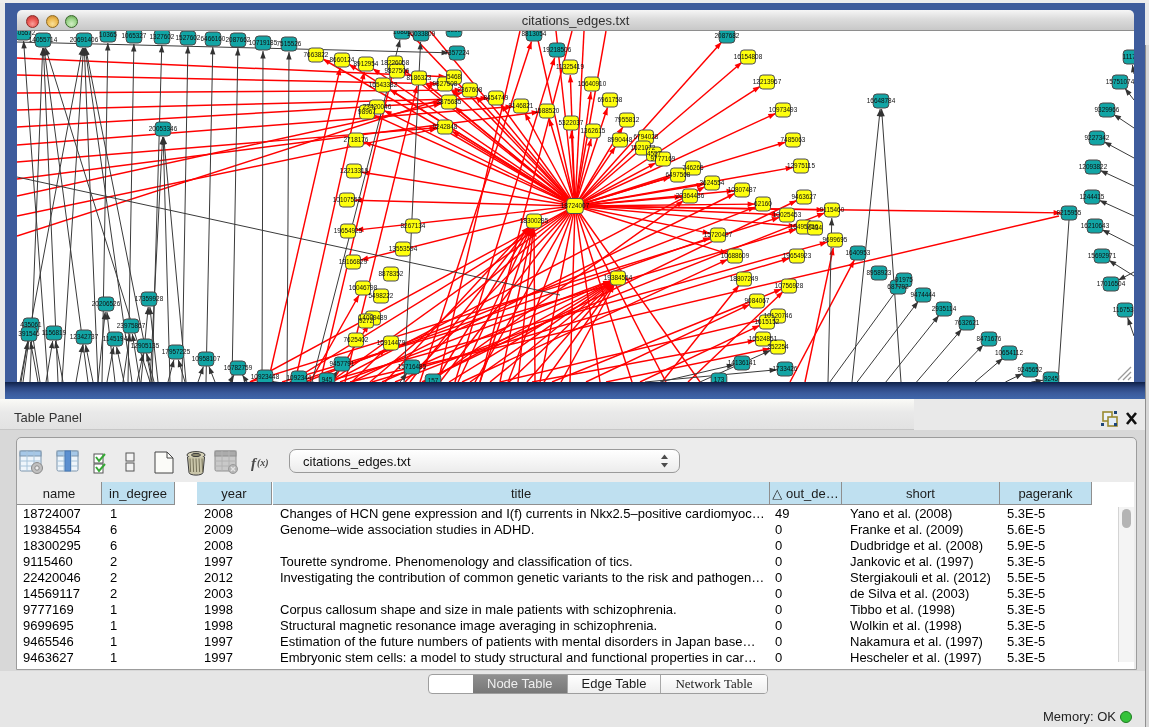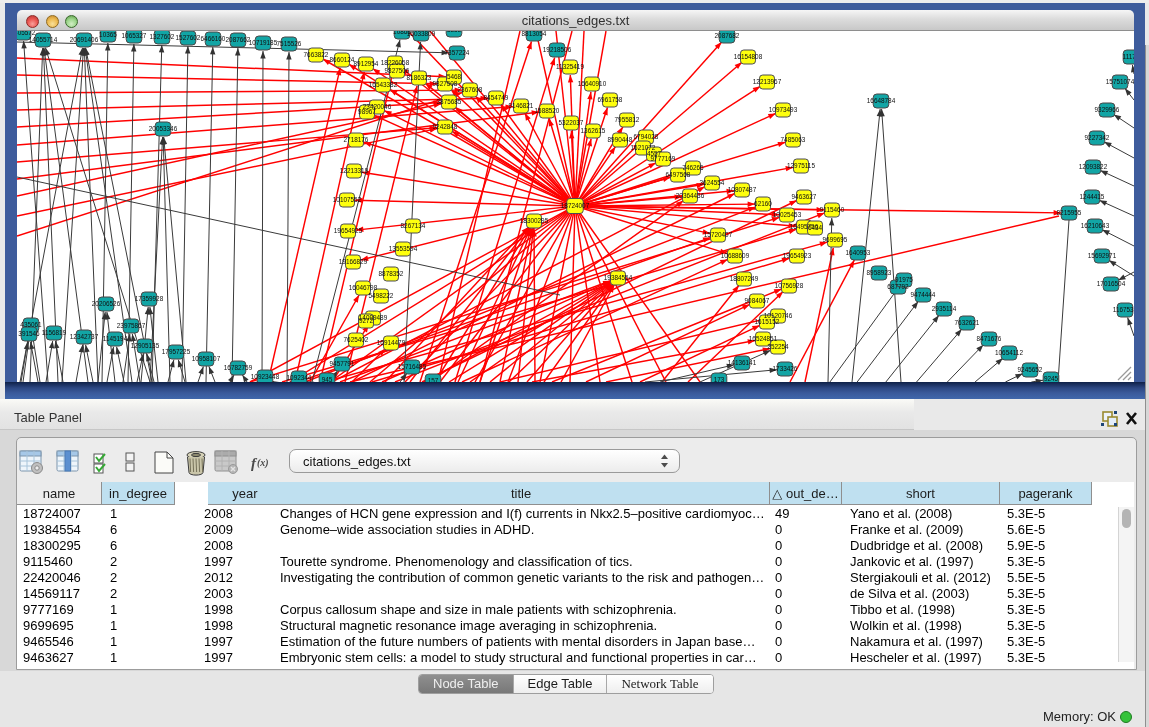--- a/index.html
+++ b/index.html
@@ -39,22 +39,22 @@
 .hcell { position:absolute; top:0; height:23px; font-size:13px; color:#1c1c1c; text-align:center;
   line-height:23px; border-right:1px solid #8f8f8f; border-bottom:1px solid #8f8f8f; background:#bfe0f0; }
 .hgray { background:#ececec; }
 .row { position:absolute; left:0; width:1117px; height:16px; font-size:13px; color:#000; }
 .row span { position:absolute; top:0; line-height:16px; white-space:nowrap; }
 .c1 { left:6px; } .c2 { left:93px; } .c3 { left:187px; } .c4 { left:263px; }
 .c5 { left:758px; } .c6 { left:833px; } .c7 { left:990px; }
 #vscroll { position:absolute; left:1101px; top:25px; width:16px; height:155px; background:#f4f4f4; border-left:1px solid #d4d4d4; }
 #vthumb { position:absolute; left:3px; top:2px; width:9px; height:19px; background:#b4b4b4; border-radius:4.5px; }
 
-#tabs { position:absolute; left:418px; top:674px; height:20px; border:1px solid #9e9e9e;
-  border-radius:4px; overflow:hidden; display:flex; background:#fff; }
+#tabs { position:absolute; left:428px; top:674px; height:20px; border:1px solid #9e9e9e;
+  border-radius:4px; overflow:hidden; display:flex; background:#fff;padding-left:44px; }
 #tabs div { font-size:13px; line-height:18px; padding:0 14px; color:#1c1c1c;
   background:linear-gradient(#ffffff,#eeeeee); border-right:1px solid #a8a8a8; }
 #tabs div:last-child { border-right:none;font-family:Liberation Serif, serif; }
 #tabs .sel { background:linear-gradient(#8f8f8f,#787878); color:#efefef; }
 
 #mem { position:absolute; right:33px; top:709px; font-size:13px; color:#222; }
 #memdot { position:absolute; left:1120px; top:711px; width:12px; height:12px; border-radius:50%;
   background:#35c33a; border:1px solid #1f7a22; }
 
 #redge { position:absolute; left:1145px; top:45px; width:1px; height:682px; background:#8f8f8f; }
@@ -826,21 +826,21 @@
   <div id="combo">
       <span class="lbl">citations_edges.txt</span>
       <svg width="9" height="14" style="position:absolute;right:10px;top:4px" viewBox="0 0 9 14">
         <path d="M4.5 0.5 L8 5 H1 Z" fill="#4c4c4c"></path>
         <path d="M4.5 13.5 L8 9 H1 Z" fill="#4c4c4c"></path>
       </svg>
     </div>
   <div id="tbl">
 <div class="hcell hgray" style="left:0px;width:85px">name</div>
 <div class="hcell" style="left:85px;width:73px">in_degree</div>
-<div class="hcell" style="left:191px;width:75px">year</div>
+<div class="hcell" style="left:180px;width:75px">year</div>
 <div class="hcell" style="left:256px;width:497px">title</div>
 <div class="hcell" style="left:753px;width:72px">△ out_de…</div>
 <div class="hcell" style="left:825px;width:158px">short</div>
 <div class="hcell" style="left:983px;width:92px">pagerank</div>
 <div class="row" style="top:24px">
         <span class="c1">18724007</span>
         <span class="c2">1</span>
         <span class="c3">2008</span>
         <span class="c4">Changes of HCN gene expression and I(f) currents in Nkx2.5–positive cardiomyoc…</span>
         <span class="c5">49</span>

